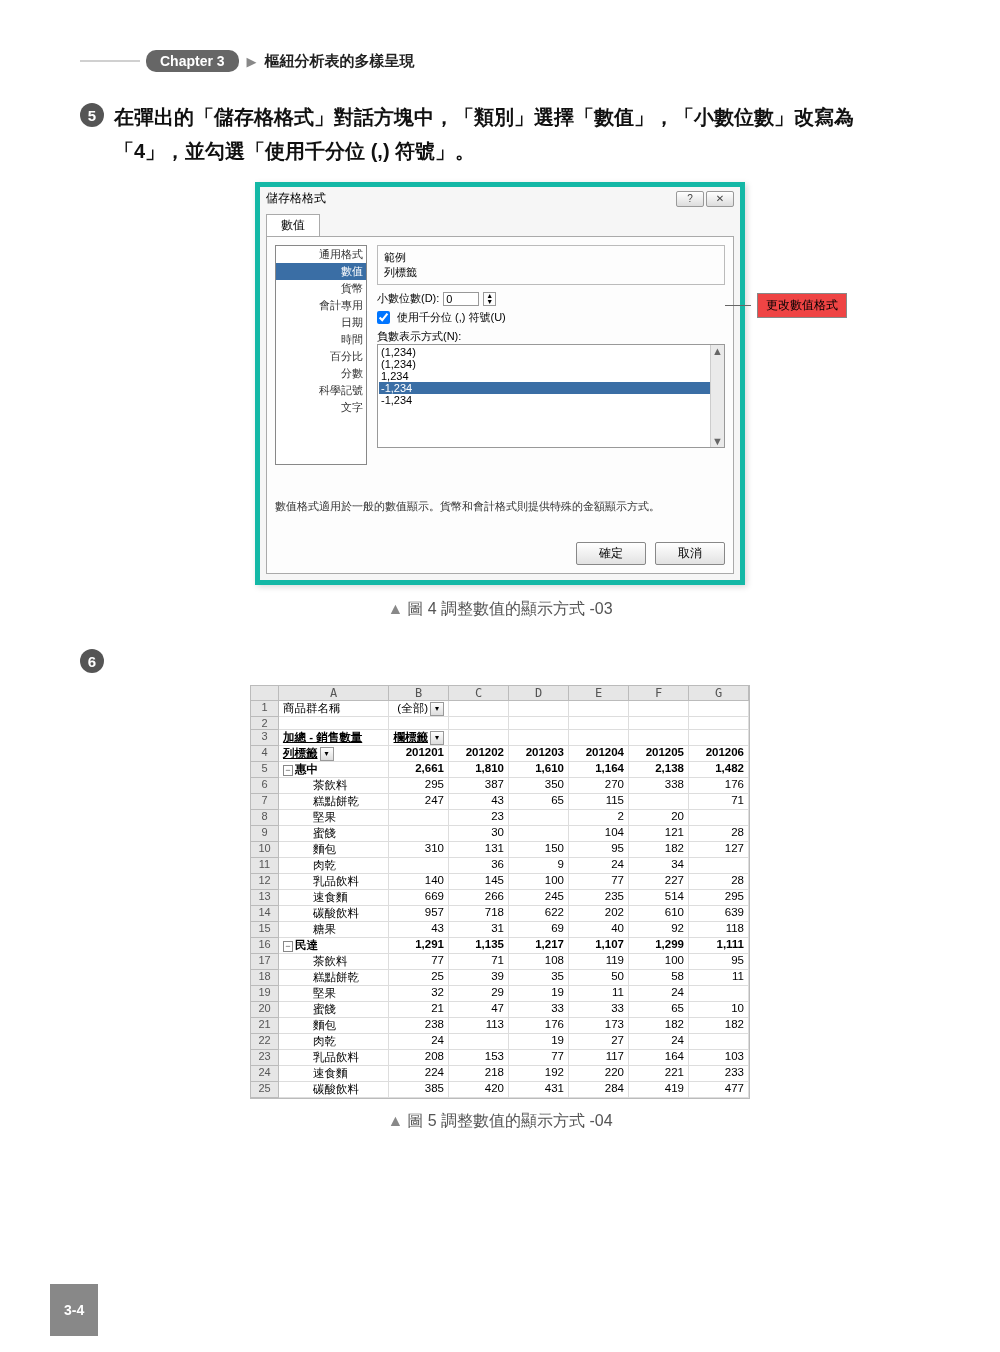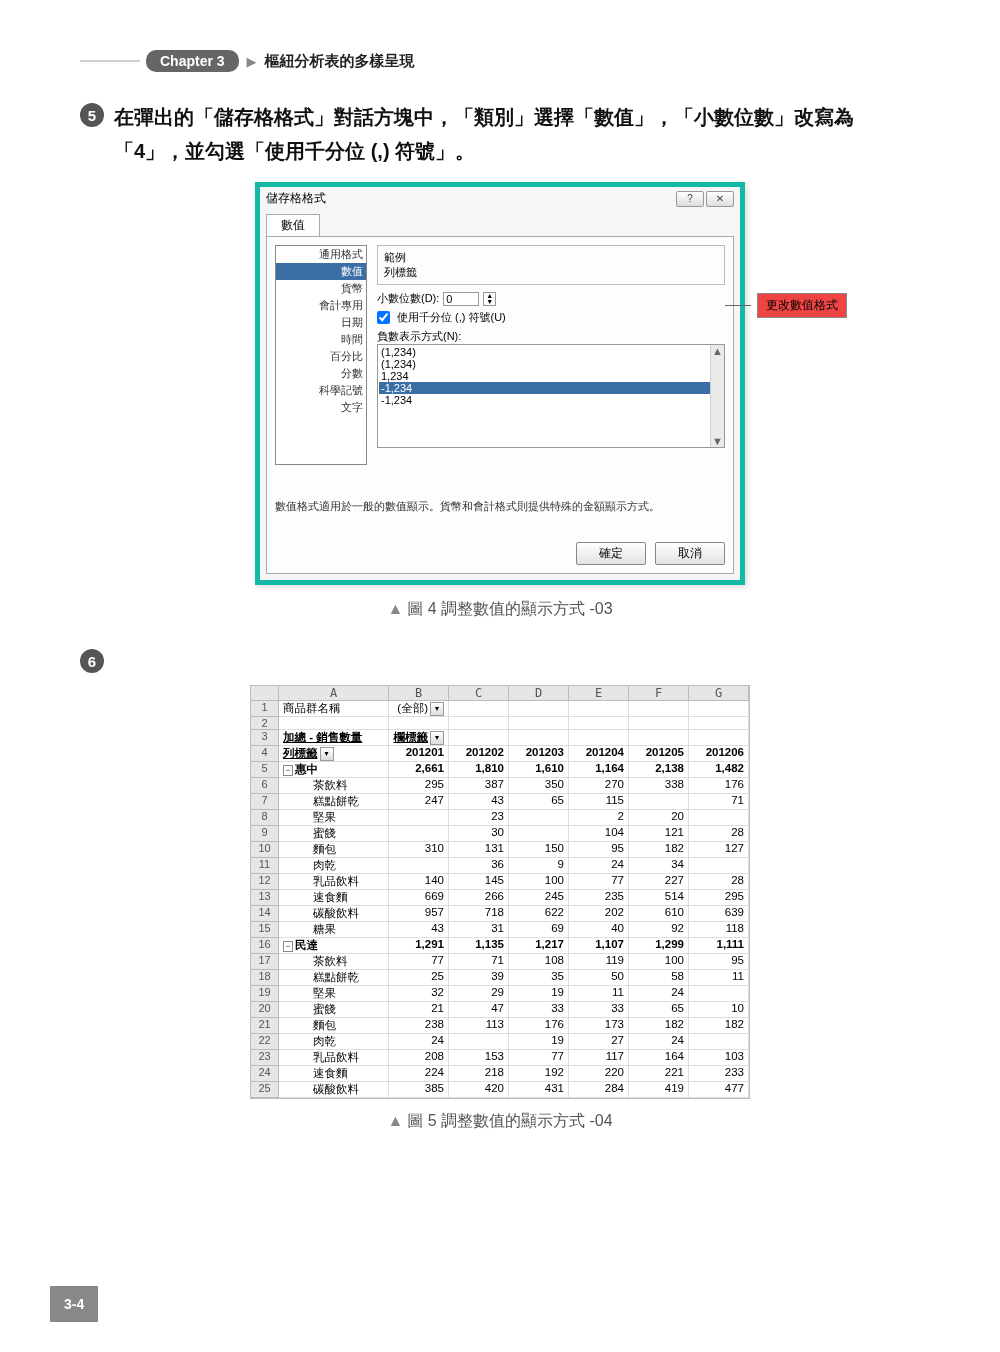--- a/index.html
+++ b/index.html
@@ -59,21 +59,21 @@
   .sheet-row-hdr { width: 28px; background: #e6e6e6; border-right: 1px solid #bbb; border-bottom: 1px solid #bbb; text-align: center; color: #555; font-size: 11px; }
   .cell { border-right: 1px solid #ddd; border-bottom: 1px solid #ddd; padding: 0 4px; white-space: nowrap; overflow: hidden; font-size: 11.5px; }
   .cellA { flex: 0 0 110px; }
   .celldata { flex: 0 0 60px; text-align: right; font-family: Arial, sans-serif; }
   .dd-arrow { display: inline-block; width: 14px; height: 14px; border: 1px solid #999; background: linear-gradient(#fff,#ddd); font-size: 8px; text-align: center; line-height: 12px; vertical-align: middle; margin-left: 2px; }
   .ru { text-decoration: underline; }
   .bold { font-weight: bold; }
   .exp { display: inline-block; width: 10px; border: 1px solid #888; text-align: center; line-height: 9px; font-size: 9px; margin-right: 2px; color: #555; }
   .indent1 { padding-left: 30px; }
 
-  .page-footer { position: absolute; bottom: 30px; left: 50px; background: #888; color: #fff; font-weight: bold; padding: 10px 14px; font-size: 14px; }
+  .page-footer { position: absolute; bottom: 16px; left: 50px; background: #888; color: #fff; font-weight: bold; padding: 18px 14px; font-size: 14px; }
 </style>
 </head>
 <body>
 
 <div class="page">
 
   <div class="chapter-bar">
     <div class="chapter-line"></div>
     <div class="chapter-badge">Chapter 3</div>
     <div class="chapter-arrow">▶</div>

